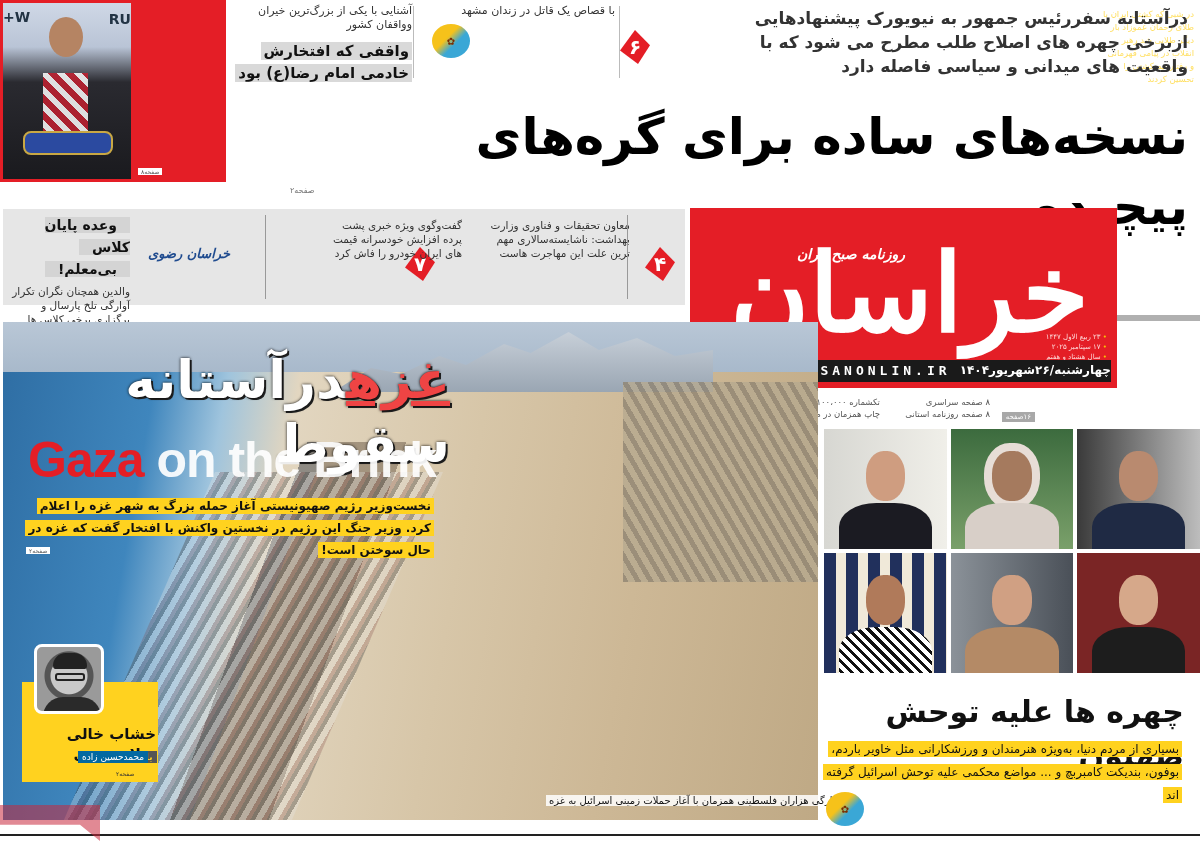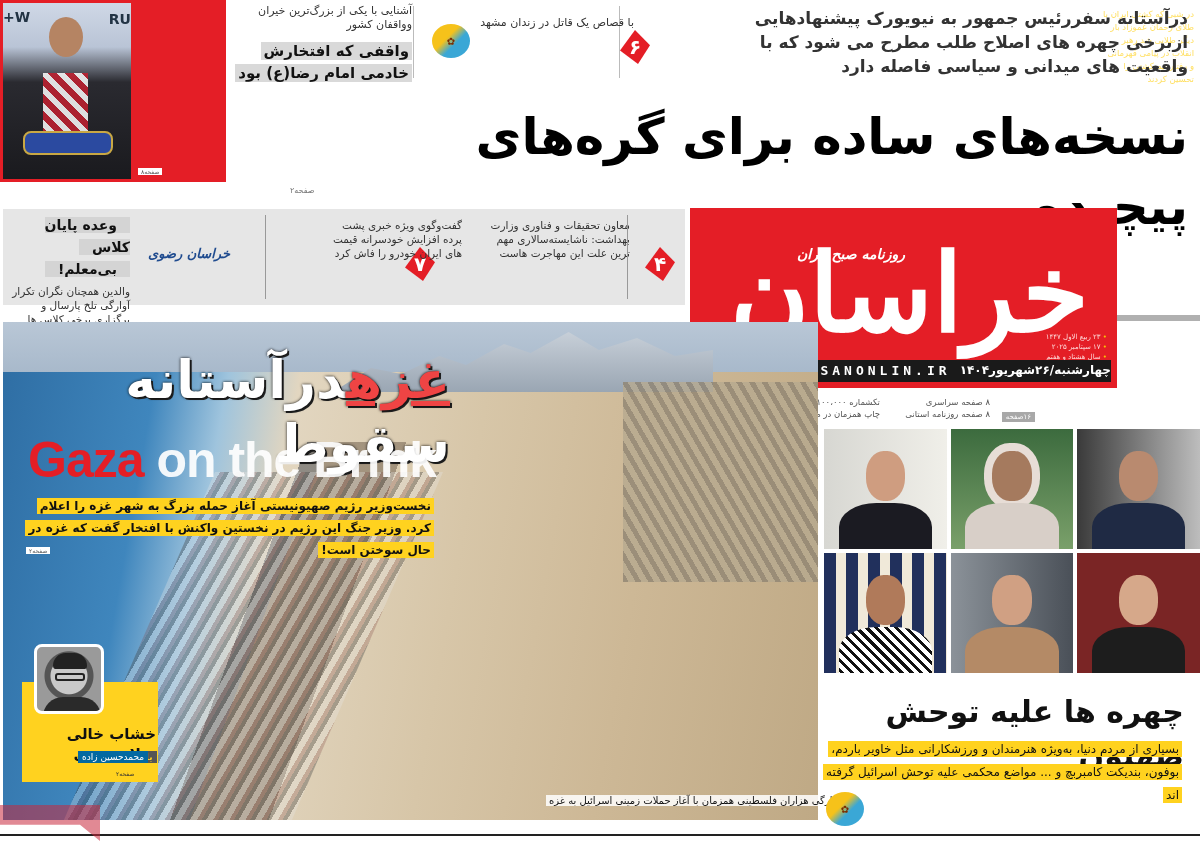--- a/index.html
+++ b/index.html
@@ -10,21 +10,21 @@
   
   .lead-intro { right: 12px; top: 6px; width: 480px; font-size: 17px; line-height: 24px; color: #333; text-align: right; font-weight: bold; }
   .lead-headline { right: 12px; top: 102px; width: 880px; font-size: 50px; line-height: 70px; font-weight: 900; color: #000; text-align: right; letter-spacing: -1px; font-family: "DejaVu Sans", sans-serif; }
   .lead-page { left: 290px; top: 186px; font-size: 8px; color: #777; }
 
   
   .tease { top: 4px; text-align: right; }
   .tease .kicker { font-size: 11px; line-height: 14px; color: #333; }
   .tease .title { margin-top: 8px; font-size: 15px; line-height: 22px; font-weight: bold; }
   .tease .title span { background: #d9d9d9; padding: 0 3px; }
-  .tease-6 { right: 566px; width: 165px; margin-top: 12px; }
+  .tease-6 { right: 585px; width: 165px; }
   .tease-khadem { right: 788px; width: 180px; }
   .num-badge { width: 30px; height: 34px; background: #e41e26; color: #fff; font-weight: bold; font-size: 20px; display:flex; align-items:center; justify-content:center; clip-path: polygon(50% 0,100% 45%,60% 100%,0 60%); }
   .badge-6 { right: 550px; top: 30px; }
   .vsep { width: 1px; background: #bbb; }
   .sep-1 { right: 580px; top: 6px; height: 72px; }
   .sep-2 { right: 786px; top: 6px; height: 72px; }
   .logo-badge { width: 38px; height: 34px; border-radius: 50%; background: linear-gradient(135deg,#f6c21a 40%, #3aa7d6 60%); display:flex; align-items:center; justify-content:center; color:#7a2d00; font-size:10px; font-weight:bold; }
   .logo-top { right: 730px; top: 24px; }
 
   

